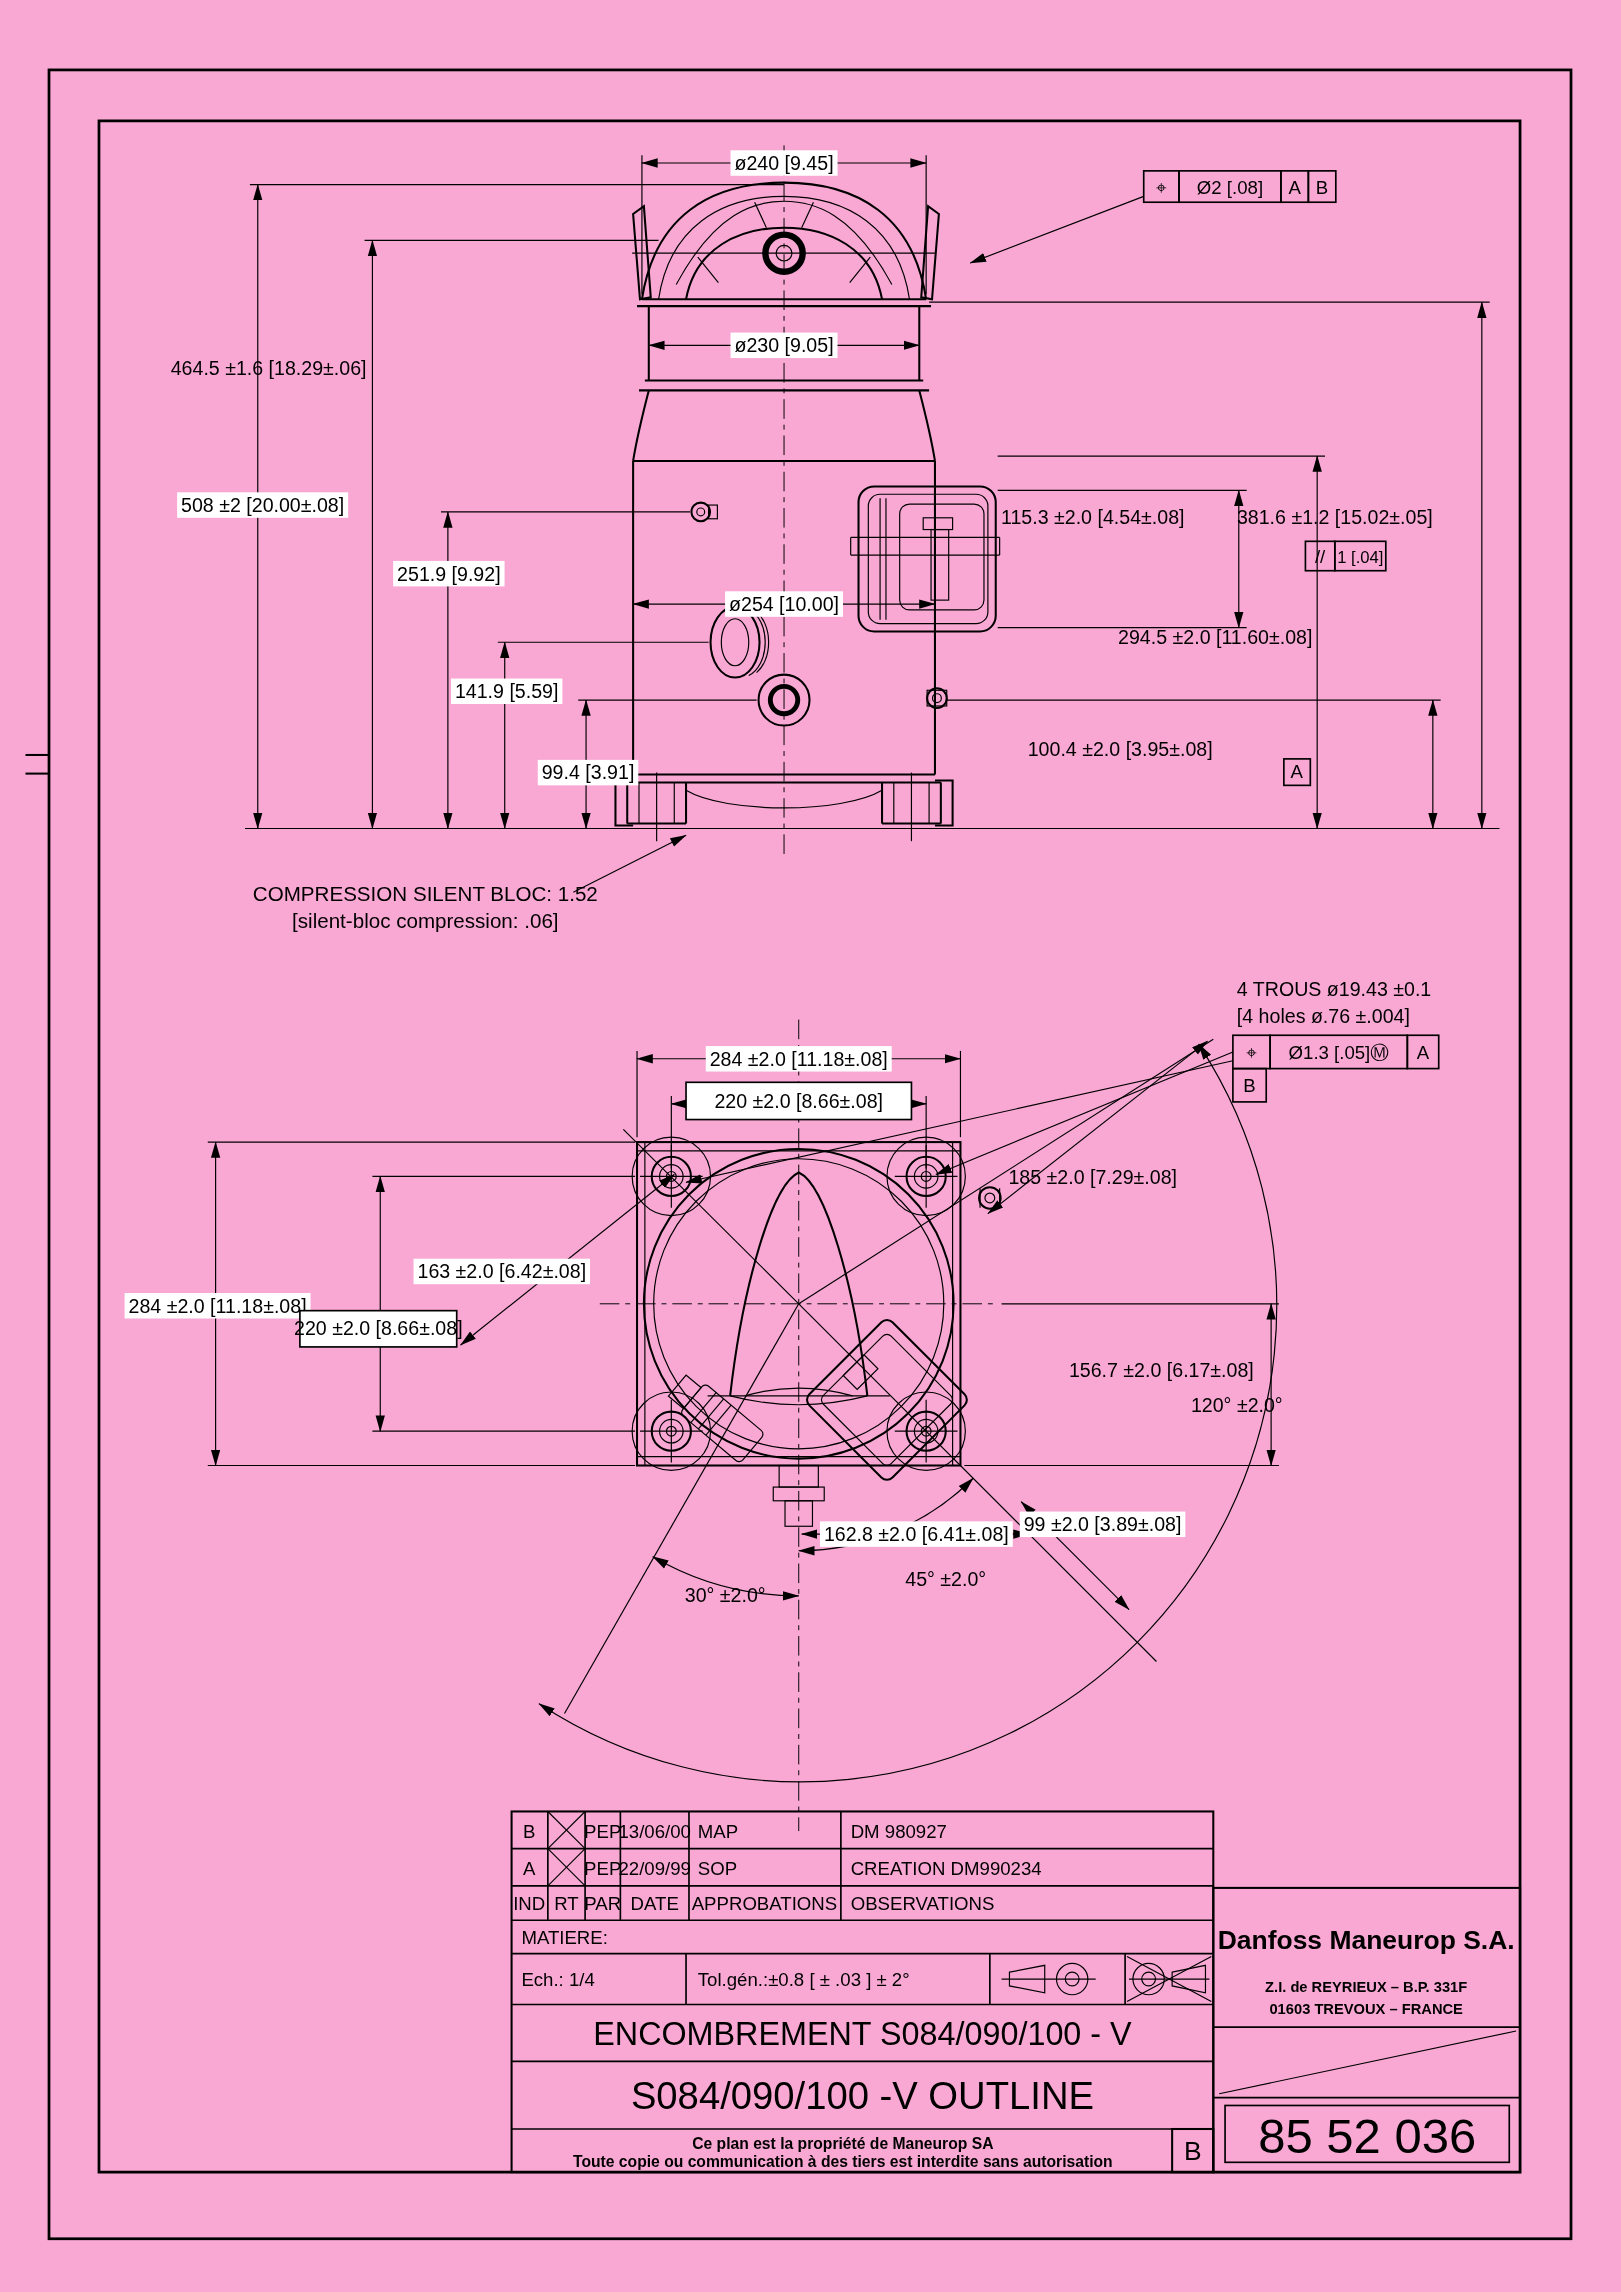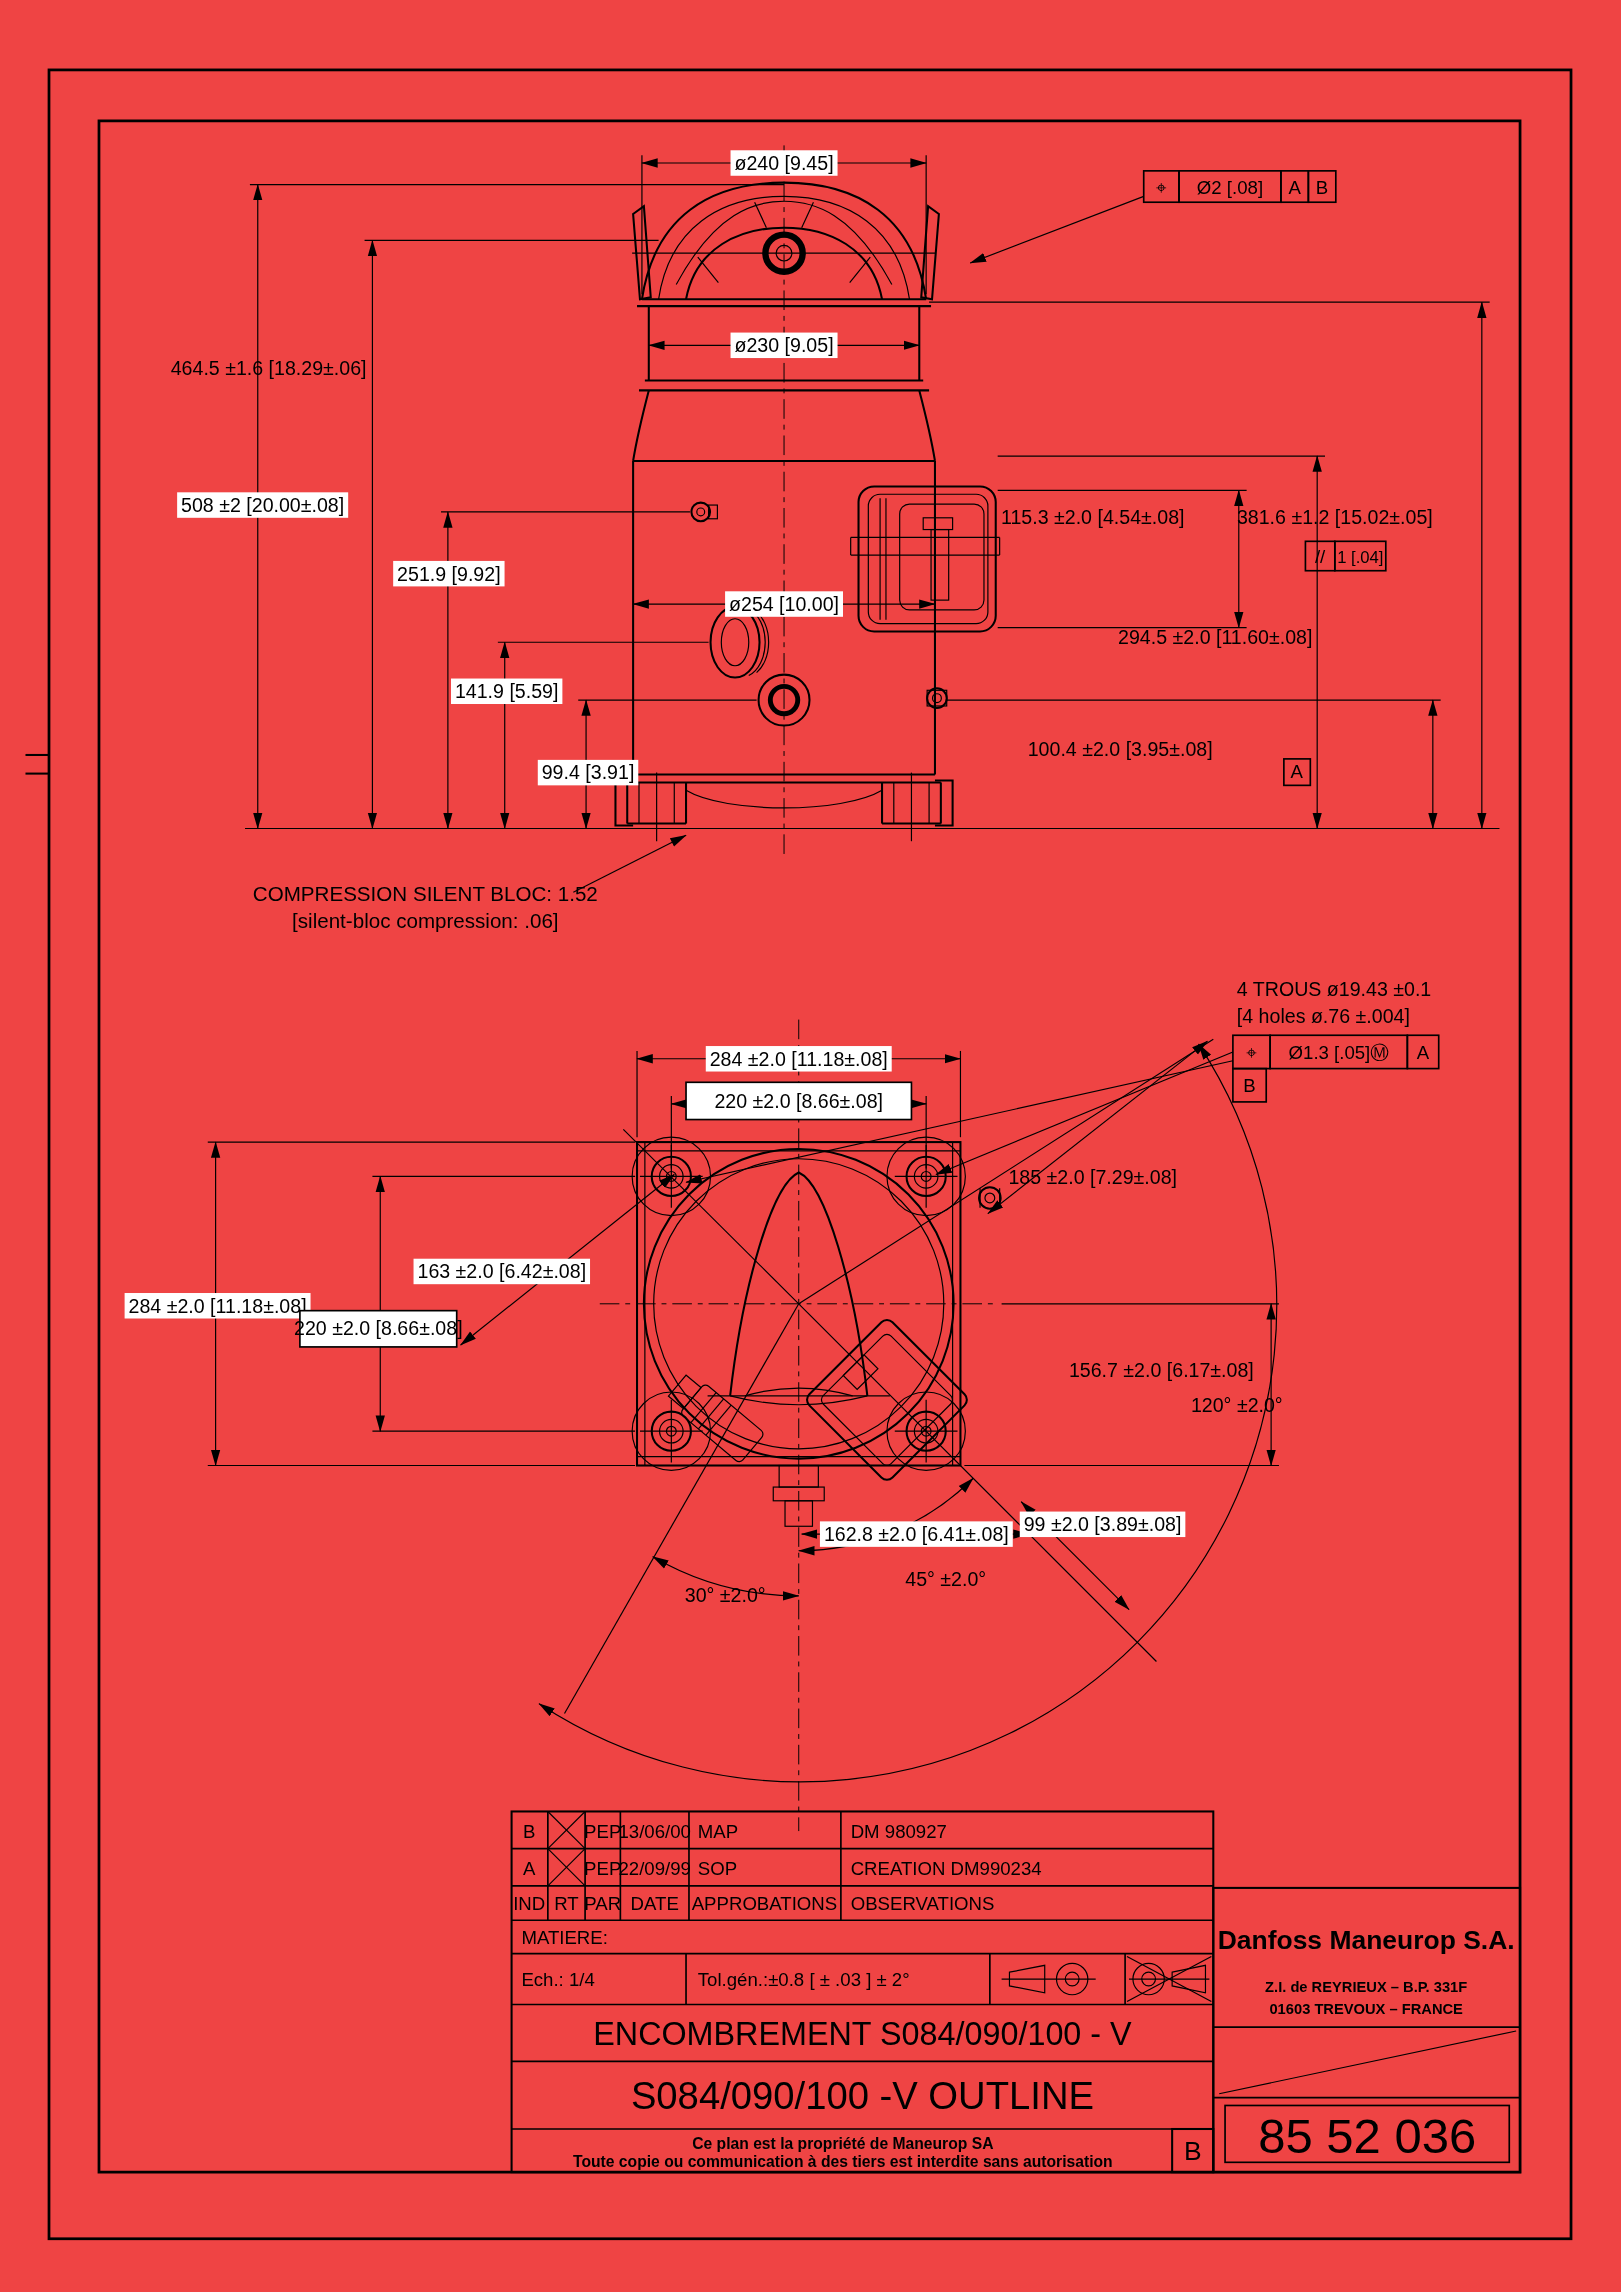--- a/index.html
+++ b/index.html
@@ -1,16 +1,16 @@
 <!DOCTYPE html>
 <html><head>
 <meta charset="utf-8">
 <style>
   html,body{margin:0;padding:0;background:#e8e8e8;}
-  #page{position:relative;width:1621px;height:2293px;background:#ef4444;font-family:"Liberation Sans",sans-serif;}
+  #page{position:relative;width:1621px;height:2293px;background:#f9a8d4;font-family:"Liberation Sans",sans-serif;}
   svg{position:absolute;left:0;top:0;}
   svg text{fill:#000;font-family:"Liberation Sans",sans-serif;}
   .thick{stroke:#000;stroke-width:2.8;fill:none;}
   .med{stroke:#000;stroke-width:2.1;fill:none;}
   .thin{stroke:#000;stroke-width:1.2;fill:none;}
   .t2{stroke:#000;stroke-width:1.7;fill:none;}
   .cl{stroke:#000;stroke-width:1;fill:none;stroke-dasharray:20 6 5 6;}
   .dim{stroke:#000;stroke-width:1.2;fill:none;marker-start:url(#ar);marker-end:url(#ar);}
   .ld{stroke:#000;stroke-width:1.2;fill:none;marker-end:url(#ar);}
   .d{font-size:20px;}

